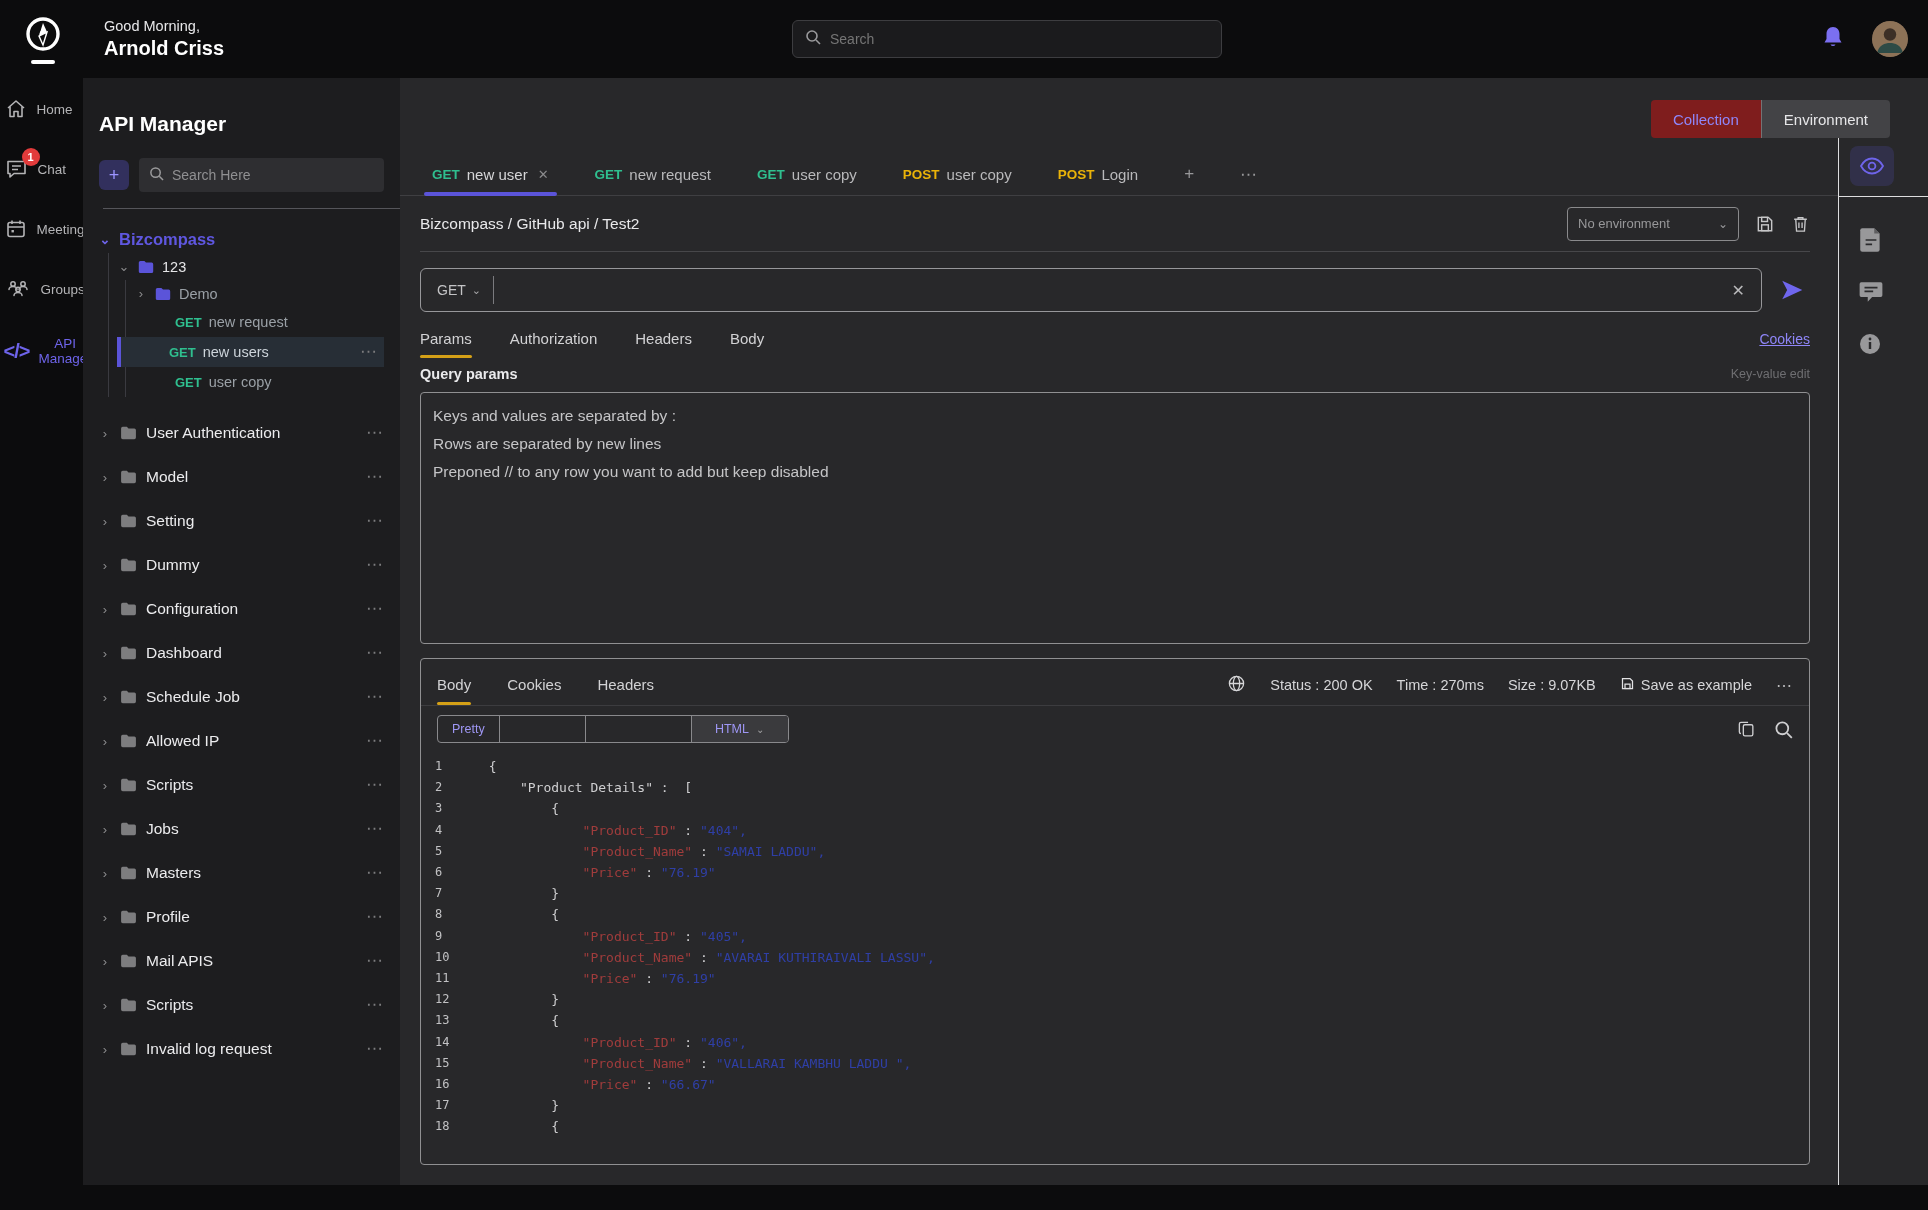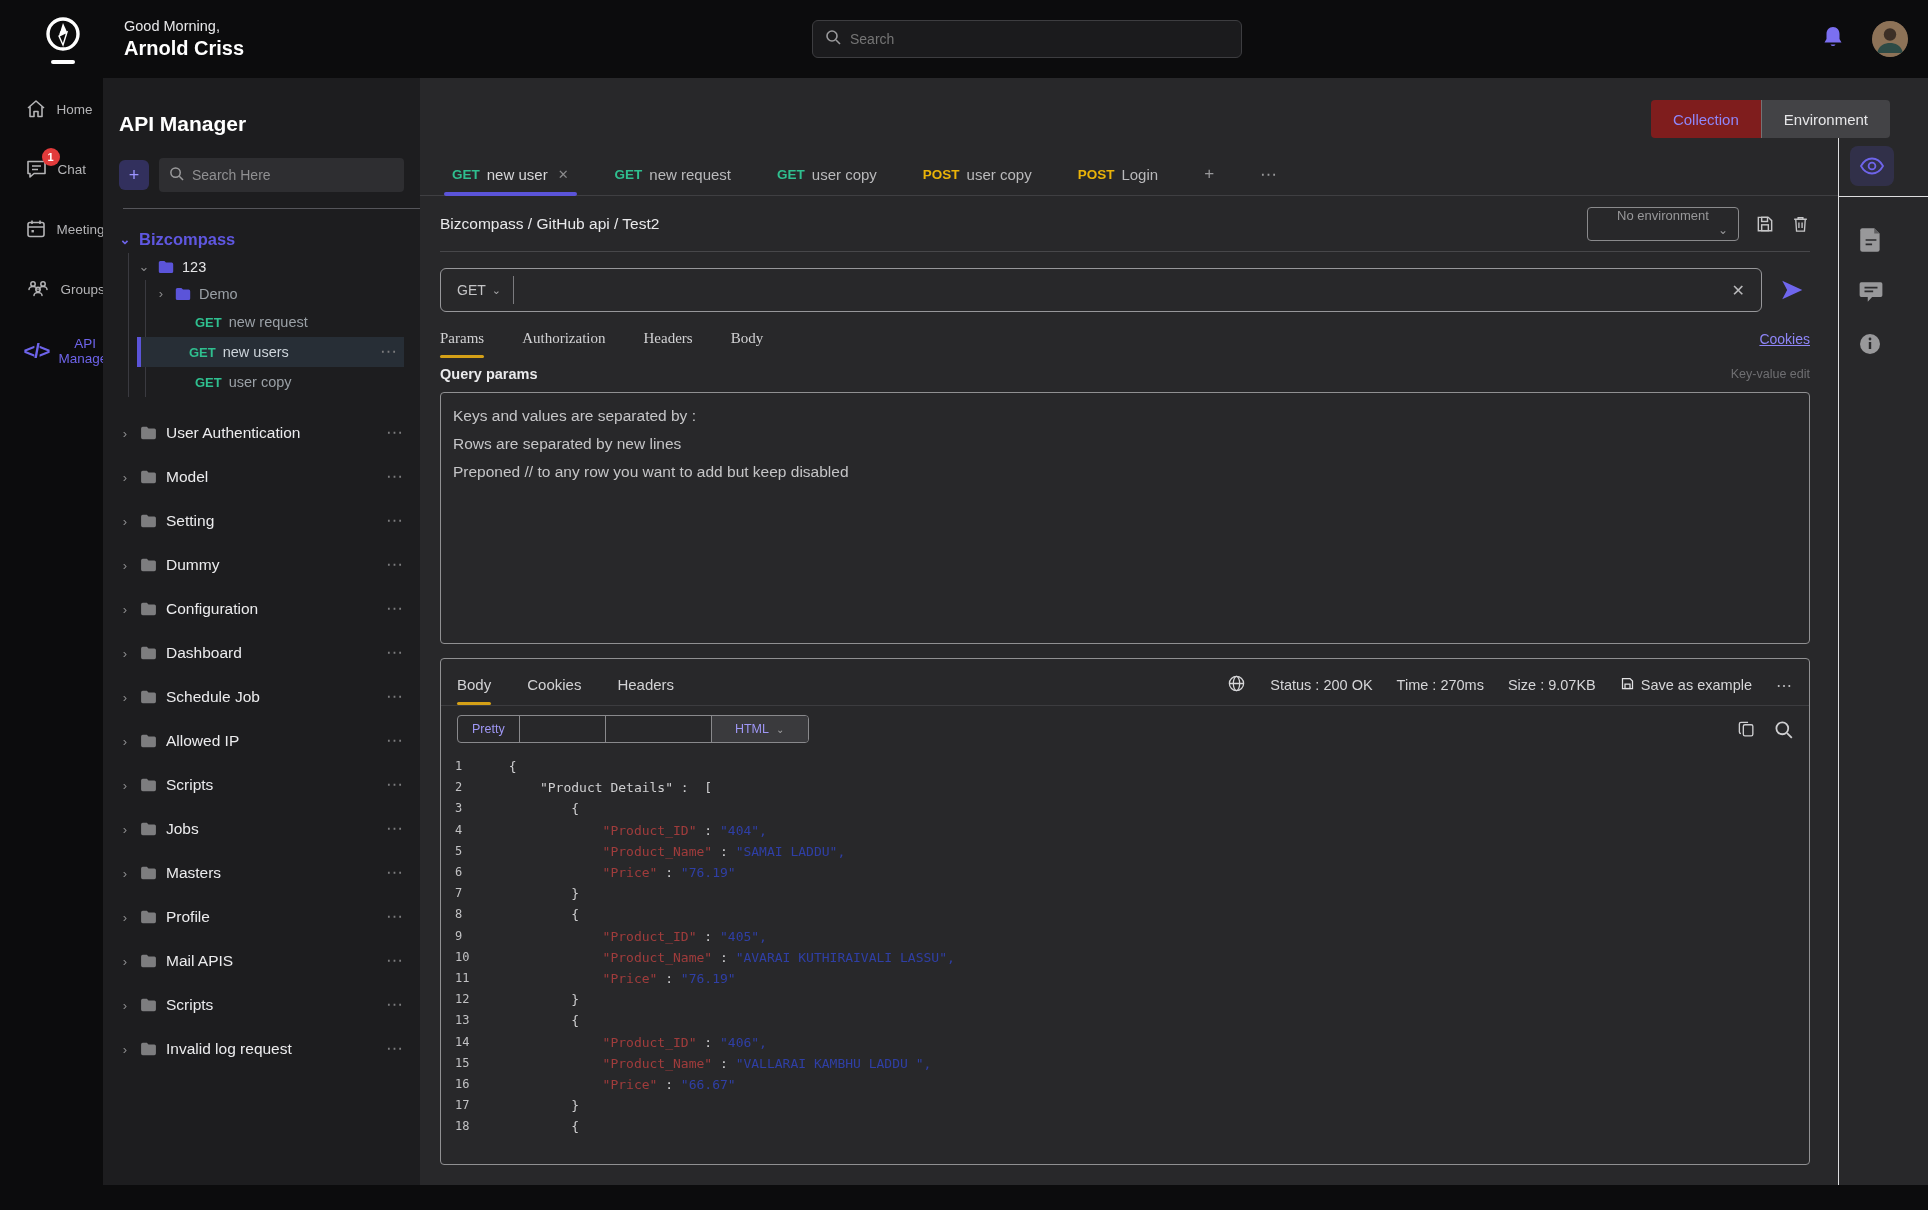--- a/index.html
+++ b/index.html
@@ -1,18 +1,18 @@
 <!DOCTYPE html>
 <html><head>
 <meta charset="utf-8">
 <style>
   * { margin:0; padding:0; box-sizing:border-box; }
   html,body { width:1928px; height:1210px; overflow:hidden; background:#0c0c0d;
               font-family:"Liberation Sans", sans-serif; }
-  .app { position:relative; width:1928px; height:1210px; background:#0c0c0d;padding-left:20px; }
+  .app { position:relative; width:1928px; height:1210px; background:#0c0c0d; }
 
   
   .topbar { height:78px; background:#0c0c0d; display:flex; align-items:center; padding:0 20px; position:relative; }
   .logo { width:46px; display:flex; flex-direction:column; align-items:center; gap:3px; cursor:pointer; }
   .logo-bar { width:24px; height:4px; background:#fff; border-radius:2px; }
   .greet { margin-left:38px; }
   .greet-1 { font-size:14.5px; color:#e8e8ea; }
   .greet-2 { font-size:20px; font-weight:700; color:#ffffff; margin-top:3px; }
   .top-search { position:absolute; left:792px; top:20px; width:430px; height:38px; background:#1b1b1d;
                 border:1px solid #3d3d40; border-radius:6px; display:flex; align-items:center; padding:0 12px; gap:9px; }
@@ -78,36 +78,36 @@
   .rtab.active { color:#d6d6d8; }
   .rtab.active::after { content:""; position:absolute; left:-8px; right:-8px; bottom:-1px; height:4px;
                         background:#5b54d9; border-radius:3px; }
   .tab-x { color:#8a8a8c; font-size:13px; margin-left:3px; }
   .tab-plus, .tab-more { color:#98989a; font-size:17px; display:flex; align-items:center; }
 
   .content { padding:0 28px 0 20px; display:flex; flex-direction:column; min-height:0; }
   .crumb-row { height:56px; display:flex; align-items:center; justify-content:space-between; border-bottom:1px solid #47474a; }
   .crumb { color:#e9e9eb; font-size:15.5px; }
   .crumb-right { display:flex; align-items:center; gap:16px; }
-  .env-select { width:152px; height:34px; border:1px solid #8a8a8c; border-radius:4px; color:#98989a;
-                font-size:13px; display:flex; align-items:center; padding:0 10px; cursor:pointer;flex-direction:column; }
+  .env-select { width:172px; height:34px; border:1px solid #8a8a8c; border-radius:4px; color:#98989a;
+                font-size:13px; display:flex; align-items:center; padding:0 10px; cursor:pointer; }
   .env-select .chevdn { margin-left:auto; color:#98989a; font-size:12px; }
   .ico-btn { background:none; border:none; color:#c6c6c8; cursor:pointer; display:flex; padding:0; }
 
   .url-row { margin-top:16px; display:flex; align-items:center; gap:12px; flex:none; }
   .url-bar { flex:1; height:44px; border:1.5px solid #97979a; border-radius:6px; display:flex; align-items:center; }
   .method-dd { padding:0 12px 0 16px; color:#c4c4c6; font-size:14px; display:flex; align-items:center; gap:6px; cursor:pointer; }
   .method-dd .chevdn { font-size:11px; color:#a8a8aa; }
   .vdiv { width:1px; height:28px; background:#7a7a7e; }
   .url-input { flex:1; background:transparent; border:none; outline:none; color:#dddddf; padding:0 12px; font-size:14px; font-family:inherit; }
   .clear-x { color:#b9b9bb; padding:0 16px; font-size:16px; cursor:pointer; background:none; border:none; }
   .send-btn { width:36px; height:36px; background:none; border:none; cursor:pointer; display:flex; align-items:center; justify-content:center; }
 
   .ptabs { margin-top:18px; display:flex; align-items:flex-end; gap:38px; font-size:15px; color:#d2d2d4; flex:none; }
-  .ptab { position:relative; padding-bottom:11px; cursor:pointer;font-family:Liberation Serif, serif; }
+  .ptab { position:relative; padding-bottom:11px; cursor:pointer; }
   .ptab.active::after, .rtab2.active::after { content:""; position:absolute; left:0; right:0; bottom:0; height:3px;
                         background:#d4a017; border-radius:2px; }
   .cookies-link { margin-left:auto; color:#8f86f8; font-size:14px; text-decoration:underline; padding-bottom:11px; cursor:pointer; }
 
   .query-row { margin-top:8px; display:flex; align-items:center; justify-content:space-between; flex:none; }
   .q-title { font-size:14.5px; font-weight:700; color:#eaeaec; }
   .kv-edit { color:#6f6f72; font-size:12.5px; }
 
   .pbox { margin-top:10px; height:252px; border:1px solid #909092; border-radius:4px; padding:13px 12px;
           color:#c5c5c7; font-size:15.5px; flex:none; }

